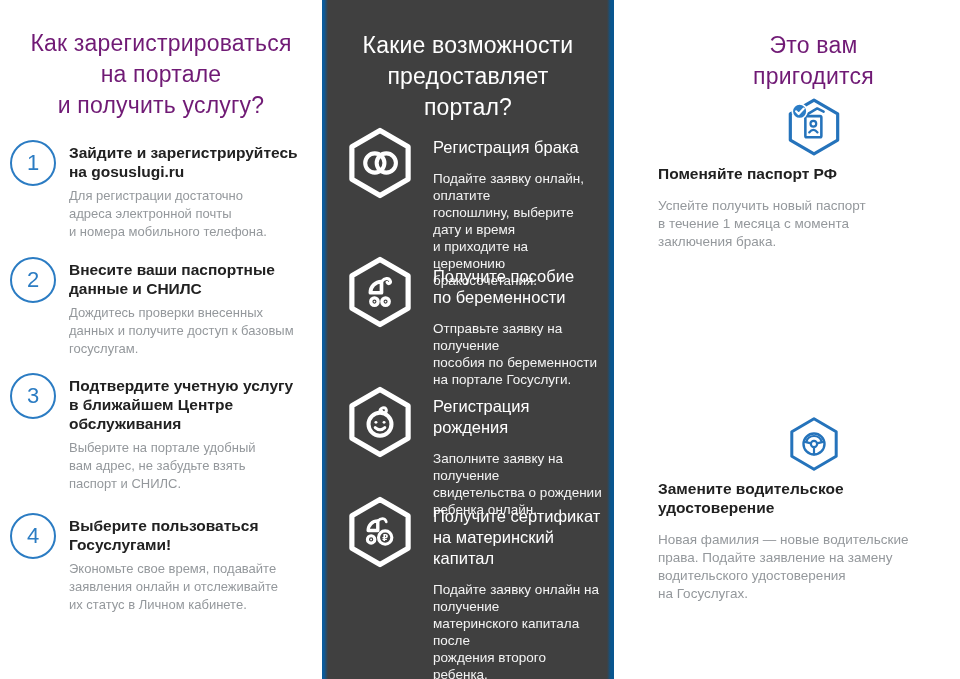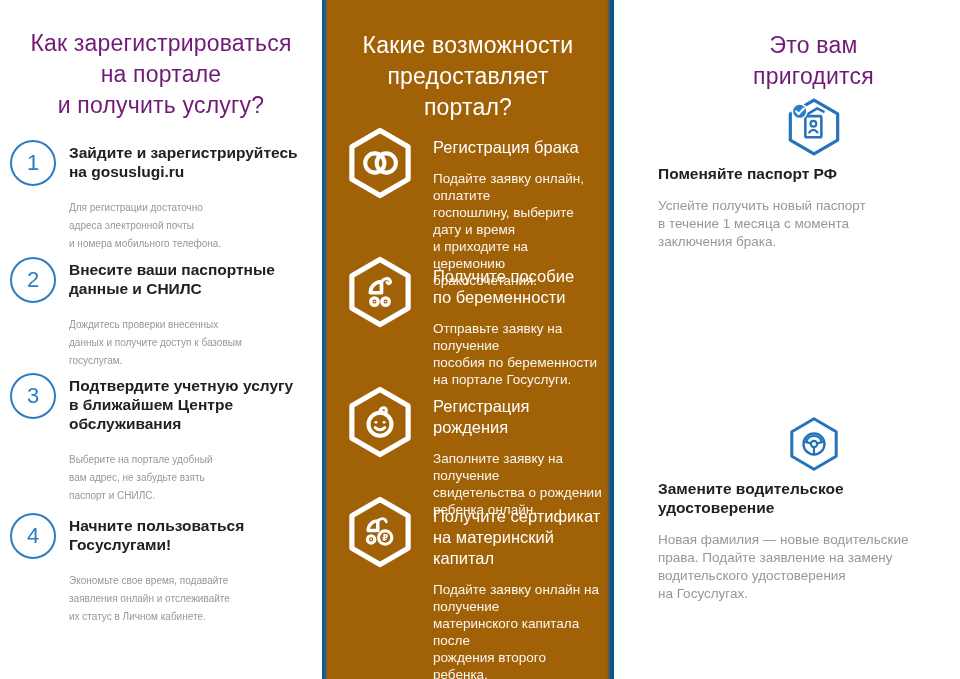--- a/index.html
+++ b/index.html
@@ -3,41 +3,41 @@
 <meta charset="utf-8">
 <style>
   html,body{margin:0;padding:0;background:#fff;}
   .page{
     position:relative;width:960px;height:679px;overflow:hidden;background:#fff;
     font-family:"Liberation Sans","DejaVu Sans",sans-serif;
     -webkit-font-smoothing:antialiased;
   }
   .col{position:absolute;top:0;height:679px;}
   .col-left{left:0;width:322px;background:#fff;}
-  .col-mid{left:322px;width:292px;background:#a16207;color:#fff;}
+  .col-mid{left:322px;width:292px;background:#404040;color:#fff;}
   .col-right{left:650px;width:310px;background:#fff;padding-left:17px;}
   
   .col-mid::before{content:"";position:absolute;left:0;top:0;bottom:0;width:6px;
     background:linear-gradient(to right,#0a5b9c 30%,rgba(10,91,156,0));}
   .col-mid::after{content:"";position:absolute;right:0;top:0;bottom:0;width:7px;
     background:linear-gradient(to left,#09568f 45%,rgba(9,86,143,0));}
 
   .hdr{position:absolute;left:0;right:0;text-align:center;white-space:pre-line;
     font-size:23px;line-height:31px;font-weight:400;letter-spacing:.2px;}
   .hdr-blue{color:#701a75;}
   .hdr-white{color:#ffffff;}
 
   
   .step{position:absolute;left:10px;right:6px;display:flex;align-items:flex-start;}
   .num{flex:none;width:42px;height:42px;border:2px solid #2b7cc3;border-radius:50%;
     color:#2b7cc3;font-size:22px;display:flex;align-items:center;justify-content:center;
     margin-right:13px;margin-top:-3px;background:#fff;}
   .step-text{flex:1;}
   .s-title{font-size:15.5px;line-height:19px;font-weight:bold;color:#212121;white-space:pre-line;}
-  .s-body{margin-top:18px;font-size:10px;line-height:18px;color:#94989c;white-space:pre-line;}
+  .s-body{margin-top:6px;font-size:13px;line-height:18px;color:#94989c;white-space:pre-line;}
 
   
   .m-item{position:absolute;left:21px;right:12px;display:flex;align-items:flex-start;}
   .m-icon{flex:none;width:74px;height:74px;margin-right:16px;}
   .m-text{flex:1;padding-top:11px;}
   .m-title{font-size:16.5px;line-height:21px;font-weight:400;color:#fff;white-space:pre-line;}
   .m-body{margin-top:12px;font-size:13.5px;line-height:17px;color:rgba(255,255,255,.94);white-space:pre-line;}
 
   
   .r-item{position:absolute;left:8px;right:8px;}
@@ -85,21 +85,21 @@
 обслуживания</div>
         <div class="s-body">Выберите на портале удобный
 вам адрес, не забудьте взять
 паспорт и СНИЛС.</div>
       </div>
     </div>
 
     <div class="step" style="top:516px;">
       <div class="num">4</div>
       <div class="step-text">
-        <div class="s-title">Начните пользоваться
+        <div class="s-title">Выберите пользоваться
 Госуслугами!</div>
         <div class="s-body">Экономьте свое время, подавайте
 заявления онлайн и отслеживайте
 их статус в Личном кабинете.</div>
       </div>
     </div>
   </div>
 
   <div class="col col-mid">
     <div class="hdr hdr-white" style="top:30px;">Какие возможности

